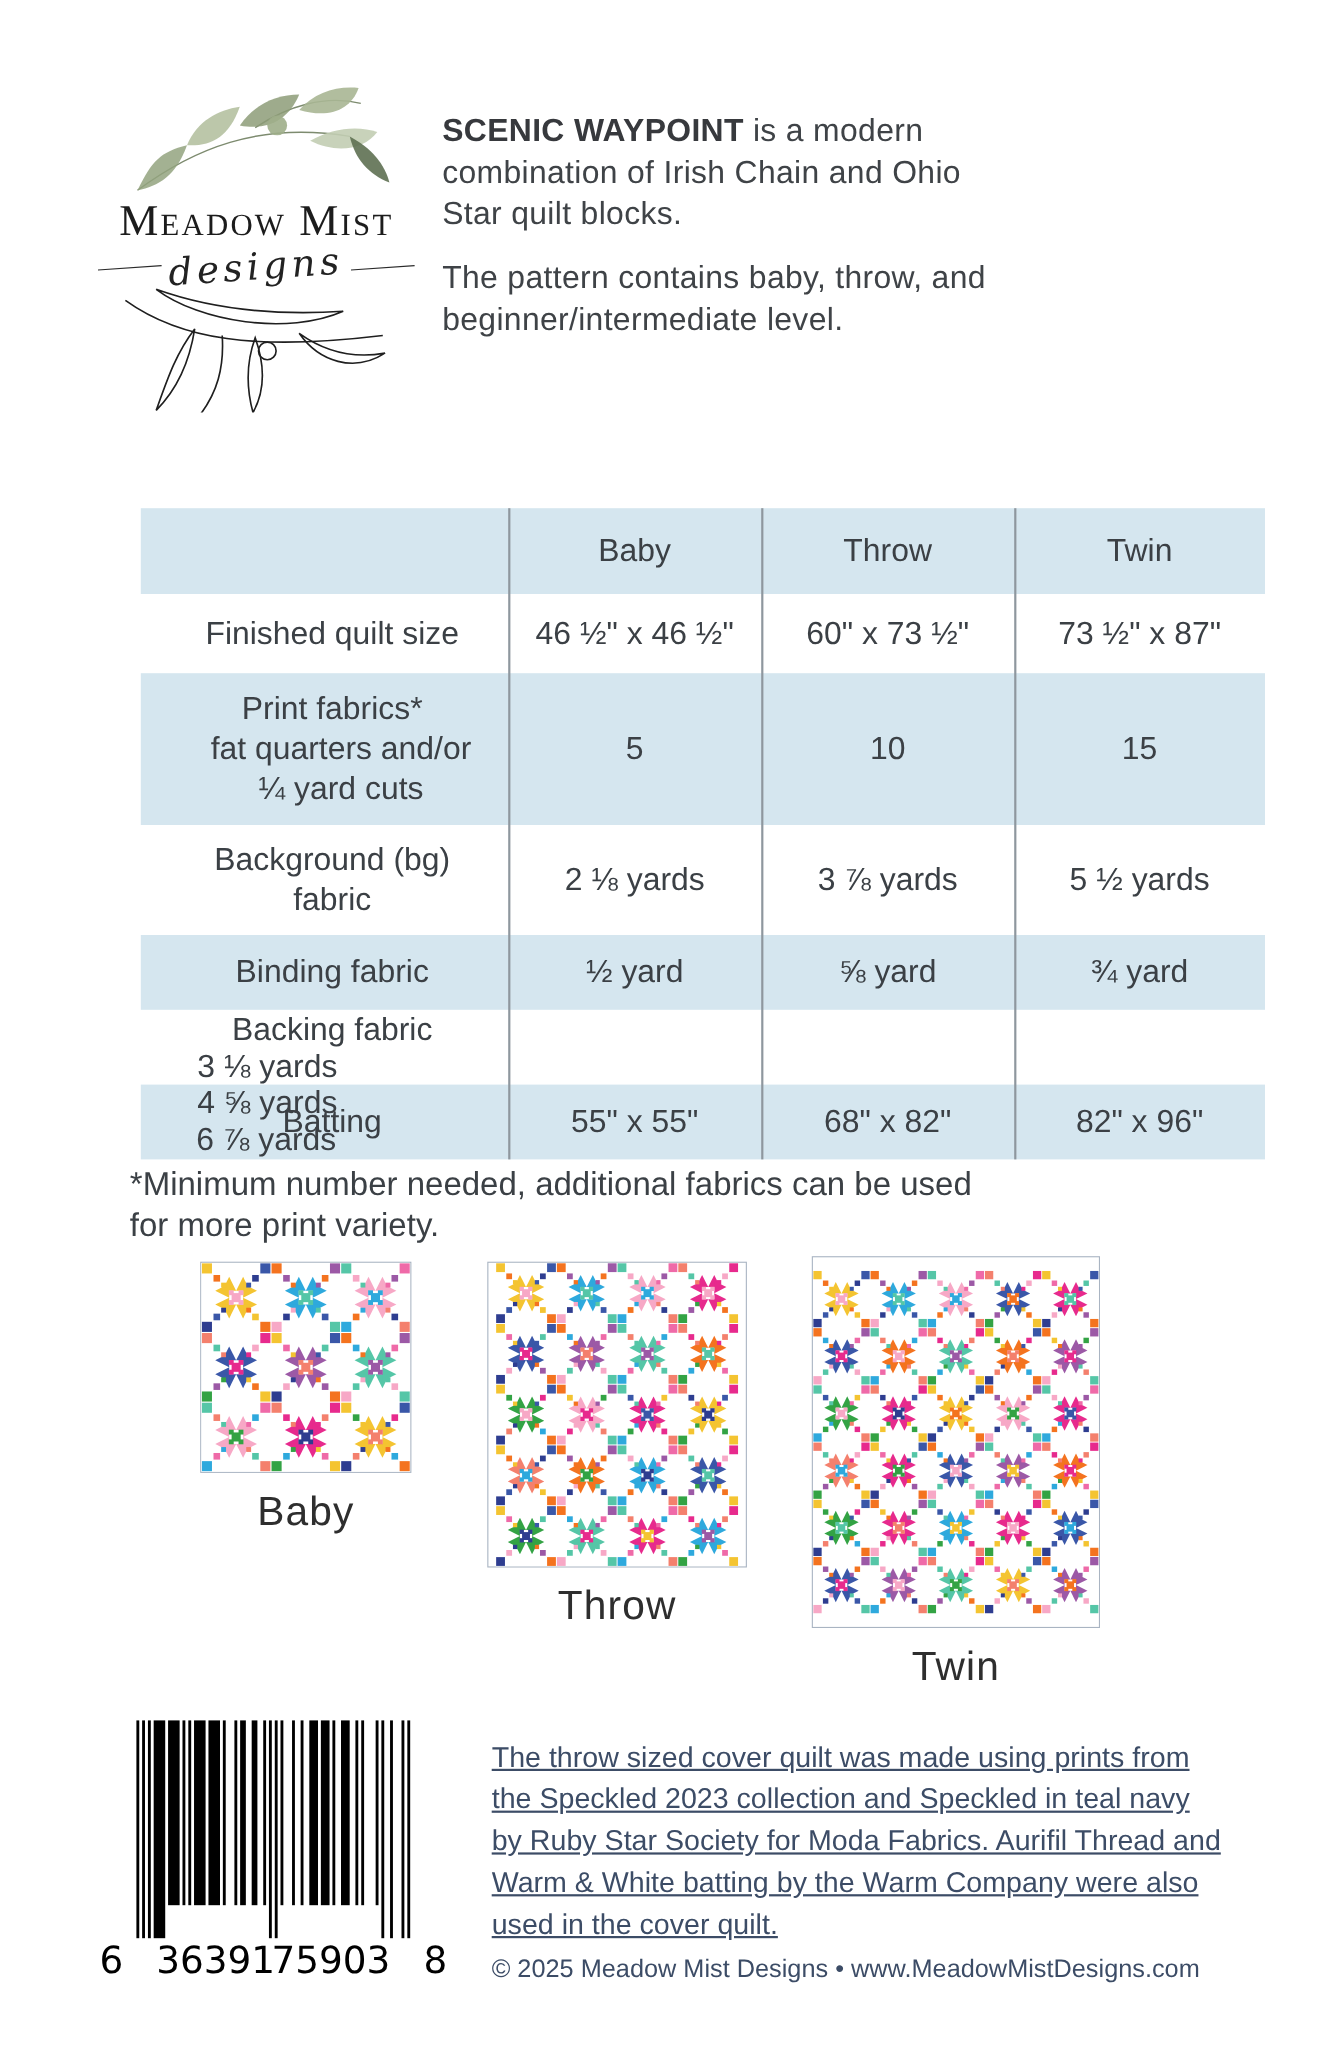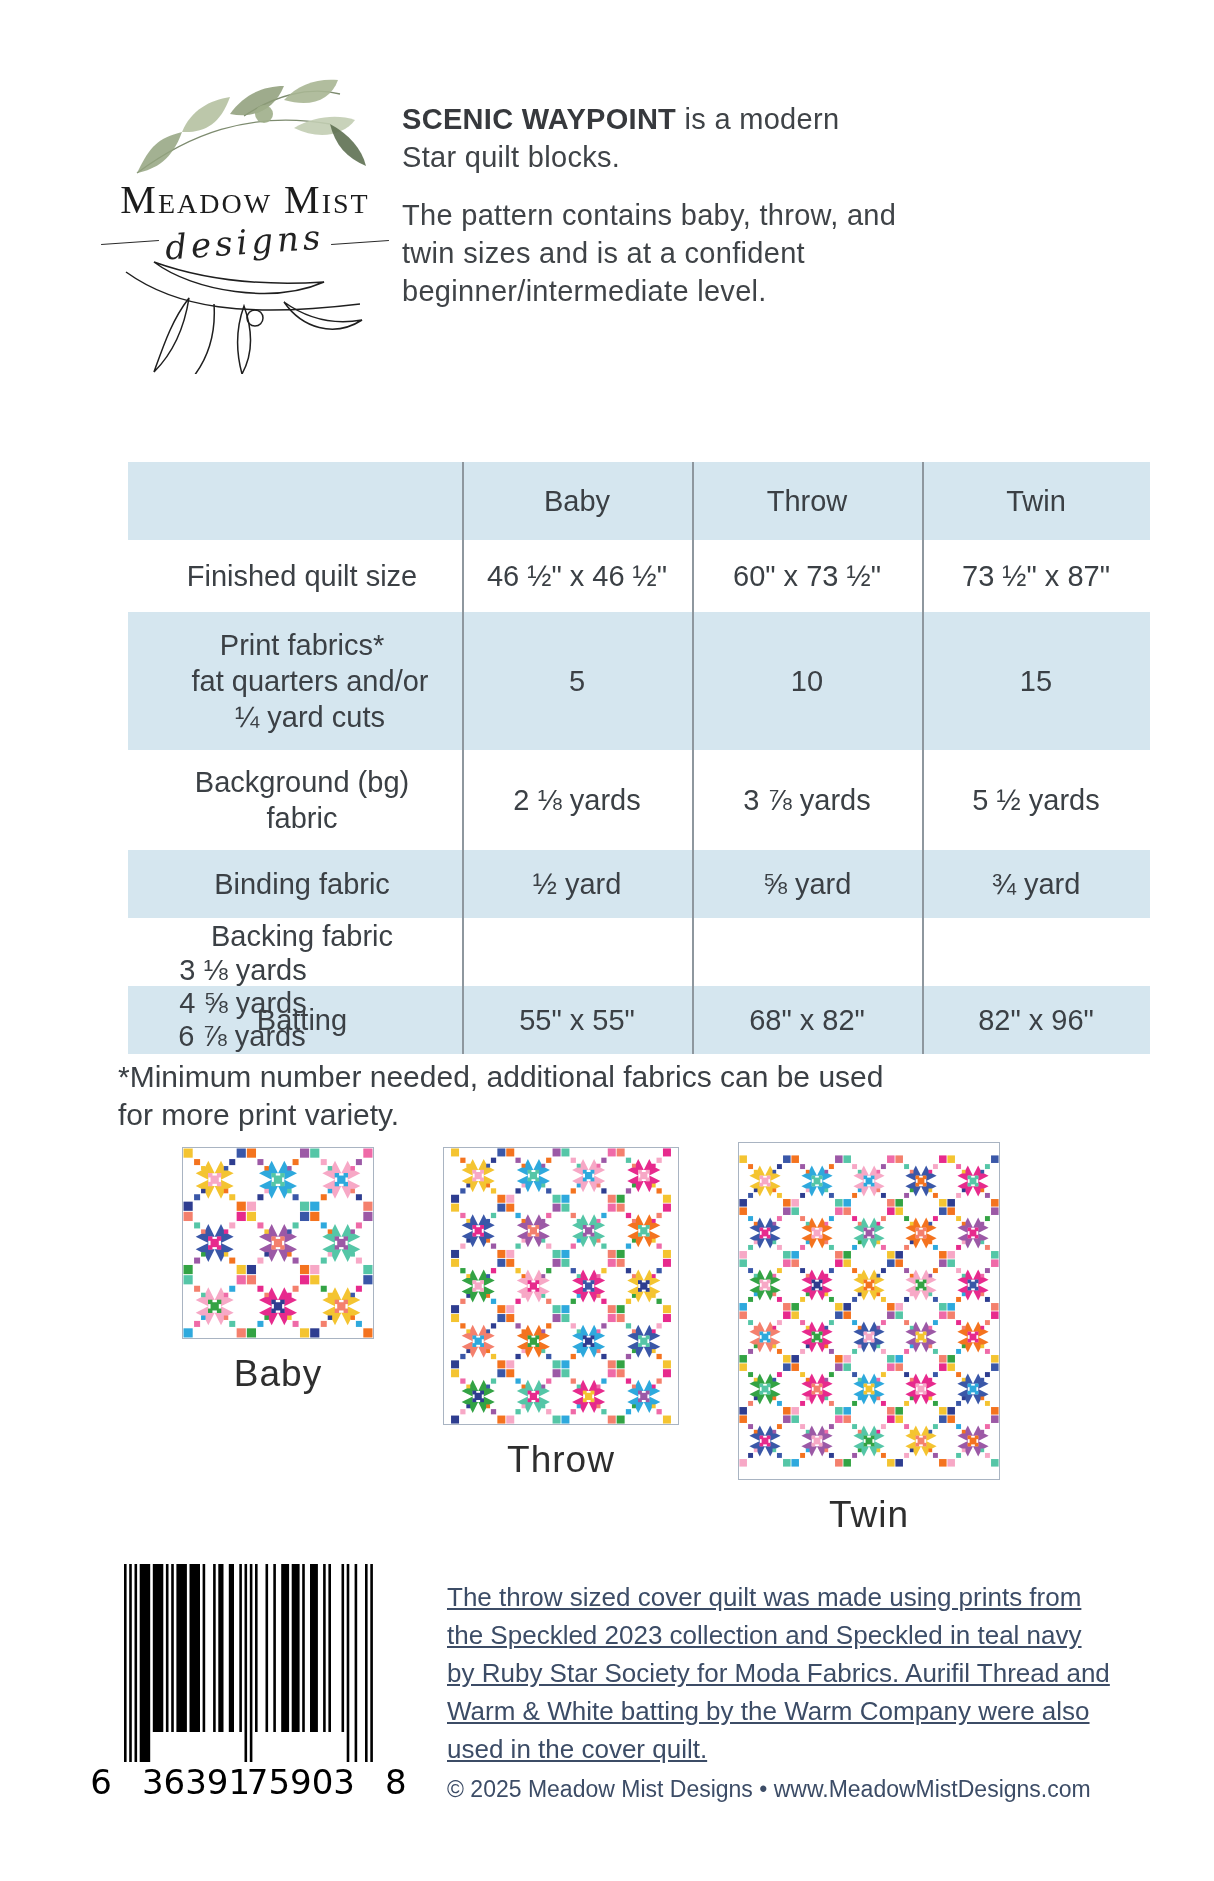--- a/index.html
+++ b/index.html
@@ -1,21 +1,21 @@
 <!DOCTYPE html>
 <html><head>
 <meta charset="utf-8">
 <style>
   html,body{margin:0;padding:0;background:#ffffff;}
   #page{
     position:relative;width:1214px;height:1881px;background:#ffffff;
     font-family:"Liberation Sans",sans-serif;color:#3e4247;overflow:hidden;
   }
   
-  #logo{position:absolute;left:92px;top:58px;width:306px;height:300px;text-align:center;}
+  #logo{position:absolute;left:80px;top:58px;width:306px;height:300px;text-align:center;}
   #logo .wordmark{
     font-family:"Liberation Serif",serif;font-variant:small-caps;
     font-size:40px;letter-spacing:2px;color:#1c1c1c;line-height:40px;margin-top:-2px;
   }
   #logo .script-row{display:flex;align-items:center;justify-content:center;margin-top:2px;}
   #logo .swash{height:1px;background:#2a2a2a;width:58px;}
   #logo .swash.l{transform:rotate(-4deg);margin-right:6px;}
   #logo .swash.r{transform:rotate(-4deg);margin-left:6px;}
   #logo .script{
     font-family:"DejaVu Serif",serif;font-style:italic;font-size:34px;color:#222;
@@ -87,25 +87,25 @@
         <path d="M152,50 C162,78 160,100 150,118 C144,96 144,72 152,50Z"></path>
         <circle cx="163" cy="62" r="8"></circle>
         <path d="M192,46 C217,64 242,69 270,64 C242,82 210,72 192,46Z"></path>
       </g>
     </svg>
   </div>
 
   <div id="intro">
     <div>
       <div><span class="lead">SCENIC WAYPOINT</span><span> is a modern</span></div>
+      <div>combination of Irish Chain and Ohio</div>
       <div>Star quilt blocks.</div>
     </div>
     <div class="para2">
       <div>The pattern contains baby, throw, and</div>
-      <div>twin sizes and is at a confident</div>
       <div>beginner/intermediate level.</div>
     </div>
   </div>
 
   <div id="size-table">
       <div class="trow header">
         <div class="tcell label"></div>
         <div class="tcell val">Baby</div>
         <div class="tcell val">Throw</div>
         <div class="tcell val last">Twin</div>

